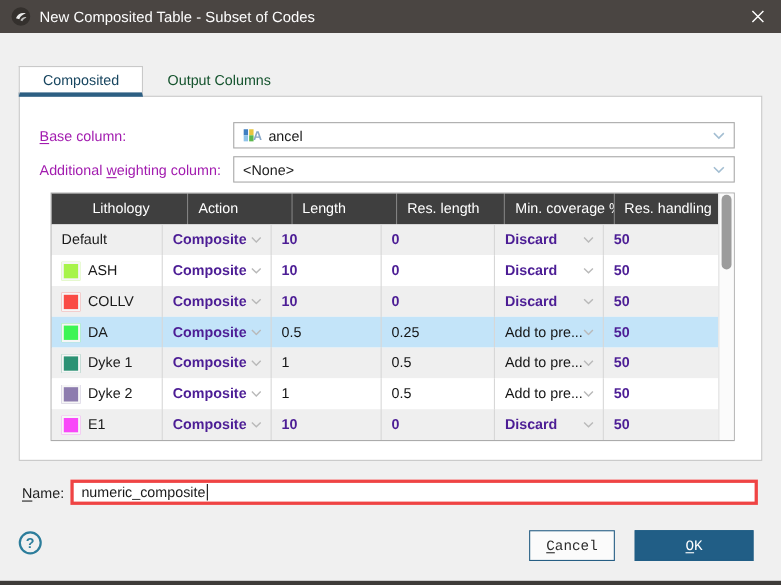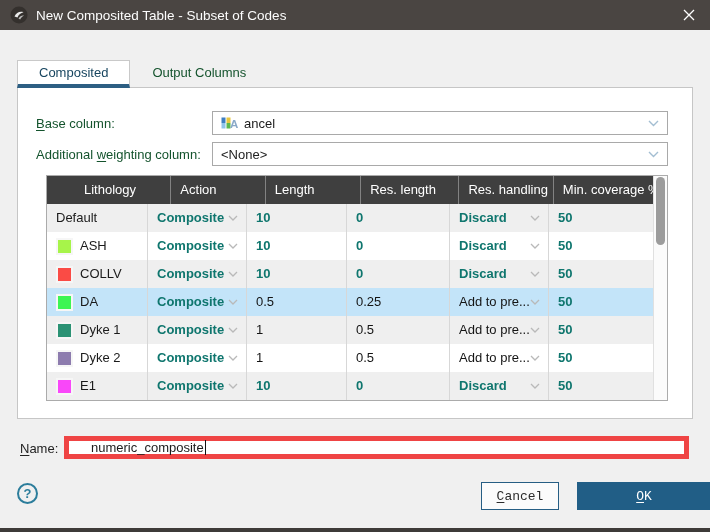--- a/index.html
+++ b/index.html
@@ -18,21 +18,21 @@
   
   .tabbar { position:absolute; left:17px; top:60px; display:flex; z-index:3; }
   .tab { height:28px; line-height:26px; padding:0 22px; color:#14532d; cursor:pointer; }
   .tab.active { background:#ffffff; border:1px solid #c9c9c9; border-bottom:4px solid #2d5f83;
                 color:#17455f; line-height:23px; padding:0 21px; }
 
   
   .panel { position:absolute; left:17px; top:87px; width:676px; height:332px; background:#ffffff;
            border:1px solid #c6c6c6; }
 
-  .lbl { position:absolute; left:18px; color:#14532d; }
+  .lbl { position:absolute; left:18px; color:#a21caf; }
   .lbl-base { top:28px; }
   .lbl-weight { top:59px; }
   .lbl u, .foot-label u, .btn u { text-decoration:underline; text-underline-offset:2px; }
 
   .combo { position:absolute; left:194px; width:456px; height:24px; background:#fff; border:1px solid #a9a9a9;
            display:flex; align-items:center; padding:0 8px; cursor:pointer; }
   .combo-base { top:23px; }
   .combo-weight { top:54px; }
   .combo .chev { margin-left:auto; }
   .combo .col-icon { width:17px; height:16px; margin-right:6px; display:inline-flex; }
@@ -50,42 +50,42 @@
 
   .trow { display:flex; height:28px; background:#ffffff; cursor:default; }
   .trow.alt { background:#efefef; }
   .trow.selected { background:#c3e4f9; }
   .cell { line-height:28px; padding-left:9px; border-right:1px solid #d7d7d7; display:flex; align-items:center;
           white-space:nowrap; overflow:hidden; }
   .cell:last-child { border-right:none; }
   .c-lith { gap:7px; }
   .swatch { width:17px; height:17px; border:2px solid #f6f6f6; flex:0 0 auto; }
   .cell .chev { margin-left:auto; margin-right:8px; flex:0 0 auto; }
-  .val.inh { color:#0f766e; font-weight:bold; }
+  .val.inh { color:#4c1d95; font-weight:bold; }
   .val.cus { color:#141414; }
   .val { overflow:hidden; text-overflow:clip; }
 
   .vscroll { width:14px; background:#fbfbfb; border-left:1px solid #e0e0e0; position:relative; }
   .thumb { position:absolute; left:2px; top:1px; width:9px; height:68px; background:#9c9c9c; border-radius:5px; }
 
   
   .foot-label { position:absolute; color:#222; }
   .name-label { left:20px; top:441px; }
   .name-input { position:absolute; left:64px; top:436px; width:625px; height:23px; background:#fff;
-                border:5px solid #ef4444; display:flex; align-items:center; padding-left:22px; }
+                border:3px solid #ef4444; display:flex; align-items:center; padding-left:7px; }
   .caret { display:inline-block; width:1px; height:15px; background:#111; margin-left:1px; }
 
   
   .help-btn { position:absolute; left:17px; top:483px; width:21px; height:21px; border:2px solid #2c7d9b;
               border-radius:50%; color:#2c7d9b; font-weight:bold; font-size:13px; display:flex;
               align-items:center; justify-content:center; cursor:pointer; background:transparent; }
   .btn { position:absolute; top:482px; height:28px; font-size:13px; cursor:pointer;
          font-family:Liberation Mono, monospace; }
   .btn-cancel { left:481px; width:78px; background:#fbfbfb; border:1px solid #265e84; color:#2b2b2b; }
-  .btn-ok { left:577px; width:134px; background:#215e86; border:1px solid #215e86; color:#ffffff; }
+  .btn-ok { left:577px; width:108px; background:#215e86; border:1px solid #215e86; color:#ffffff; }
 
   .bottom-strip { position:absolute; left:0; top:528px; width:710px; height:4px; background:#3e3b39; }
 </style>
 </head>
 <body>
 
 <div class="dialog">
 
   <div class="titlebar">
     <span class="app-icon">
@@ -135,22 +135,22 @@
       </svg>
     </div>
 
     <div class="table">
       <div class="cols">
         <div class="thead">
           <div class="hcell c0">Lithology</div>
           <div class="hcell c1">Action</div>
           <div class="hcell c2">Length</div>
           <div class="hcell c3">Res. length</div>
+          <div class="hcell c5">Min. coverage %</div>
           <div class="hcell c4">Res. handling</div>
-          <div class="hcell c5">Min. coverage %</div>
         </div>
         <div class="tbody">
             <div class="trow alt">
     <div class="cell c0 c-lith">
 
       <span class="lith-label">Default</span>
     </div>
     <div class="cell c1">
       <span class="val inh">Composite</span>
       <svg class="chev" width="10" height="6" viewBox="0 0 10 6">

